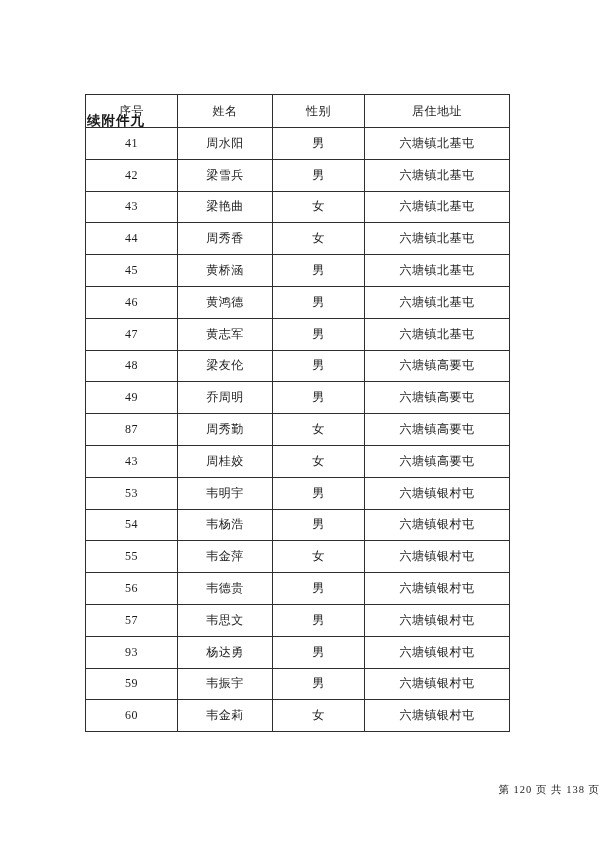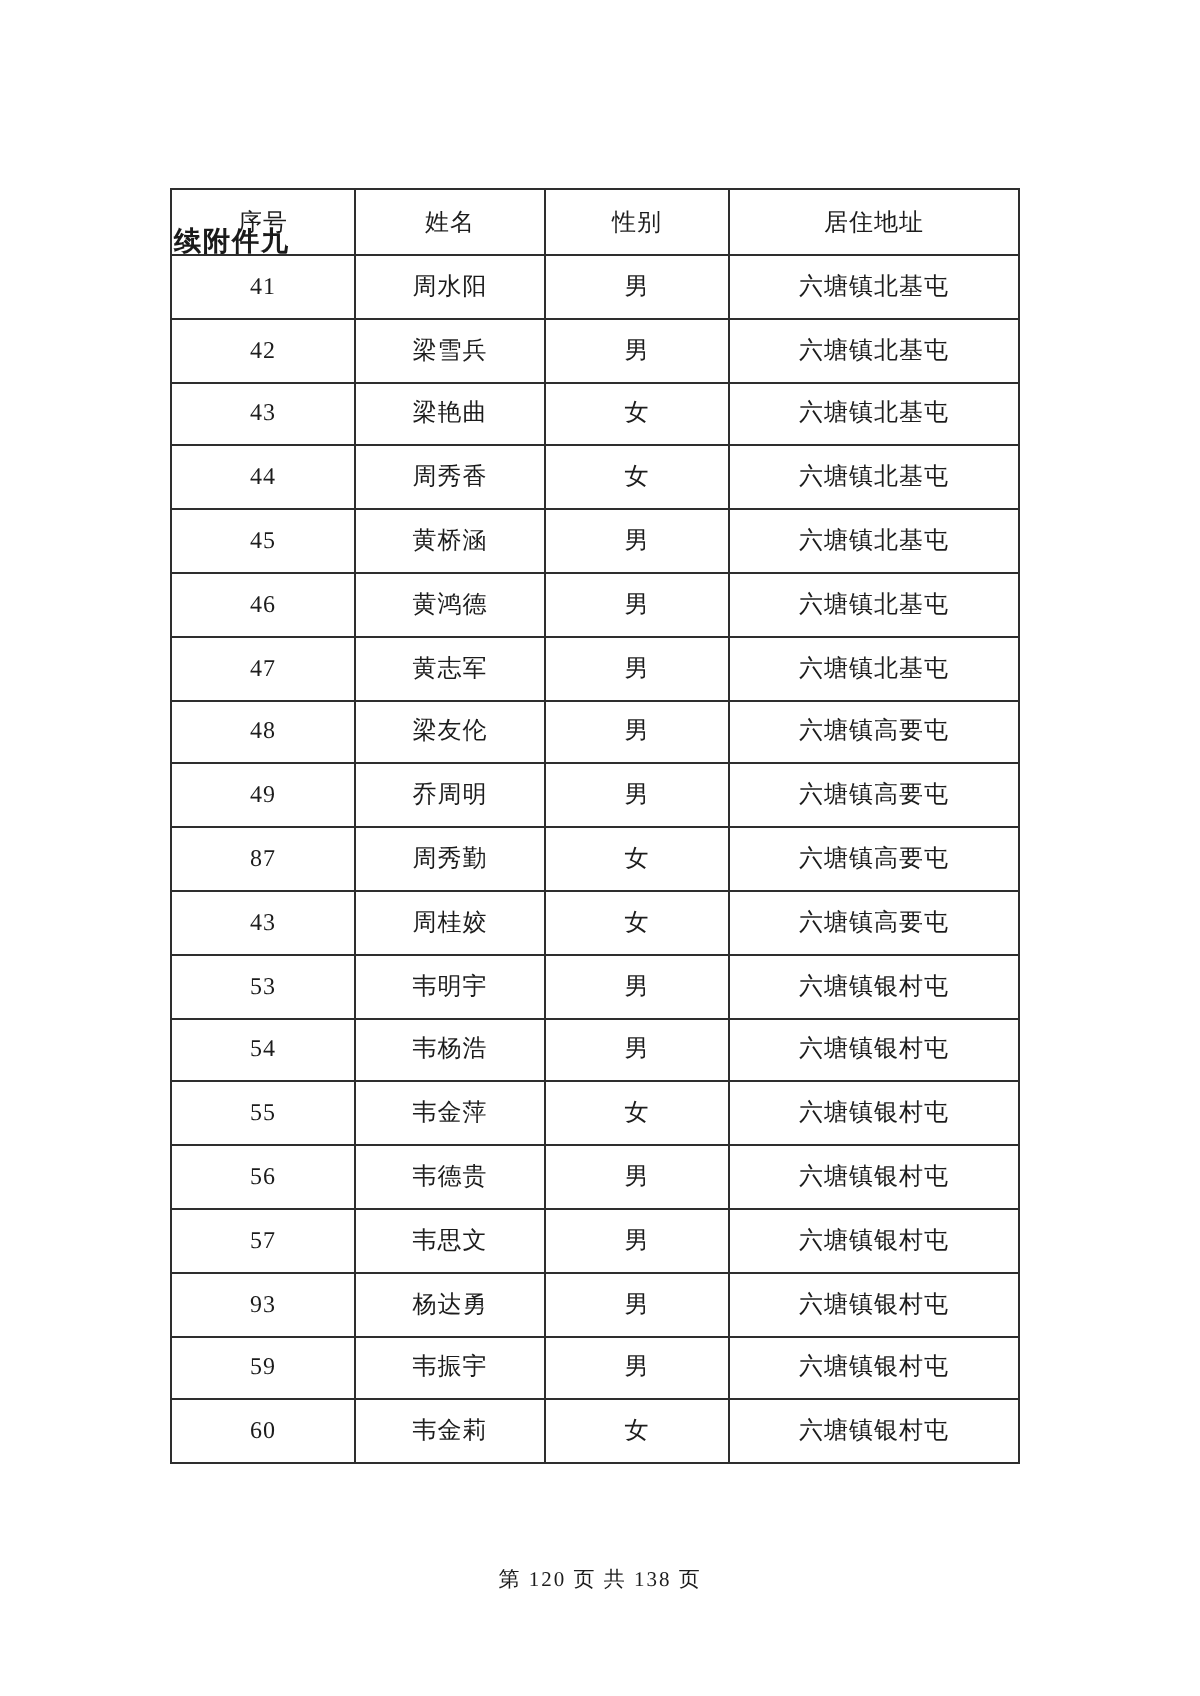--- a/index.html
+++ b/index.html
@@ -53,21 +53,21 @@
   table.roster tbody td { height: 31.8px; }
   .col-no      { width: 92px; }
   .col-name    { width: 95px; }
   .col-gender  { width: 92px; }
   .col-address { width: 145px; }
   .page-footer {
     position: absolute;
     left: 0;
     top: 783px;
     width: 600px;
-    text-align: center;
+    text-align: right;
     font-size: 10.5px;
     letter-spacing: 1px;
     color: #1c1c1c;
   }
 </style>
 </head>
 <body>
 
 <div class="page">
 

